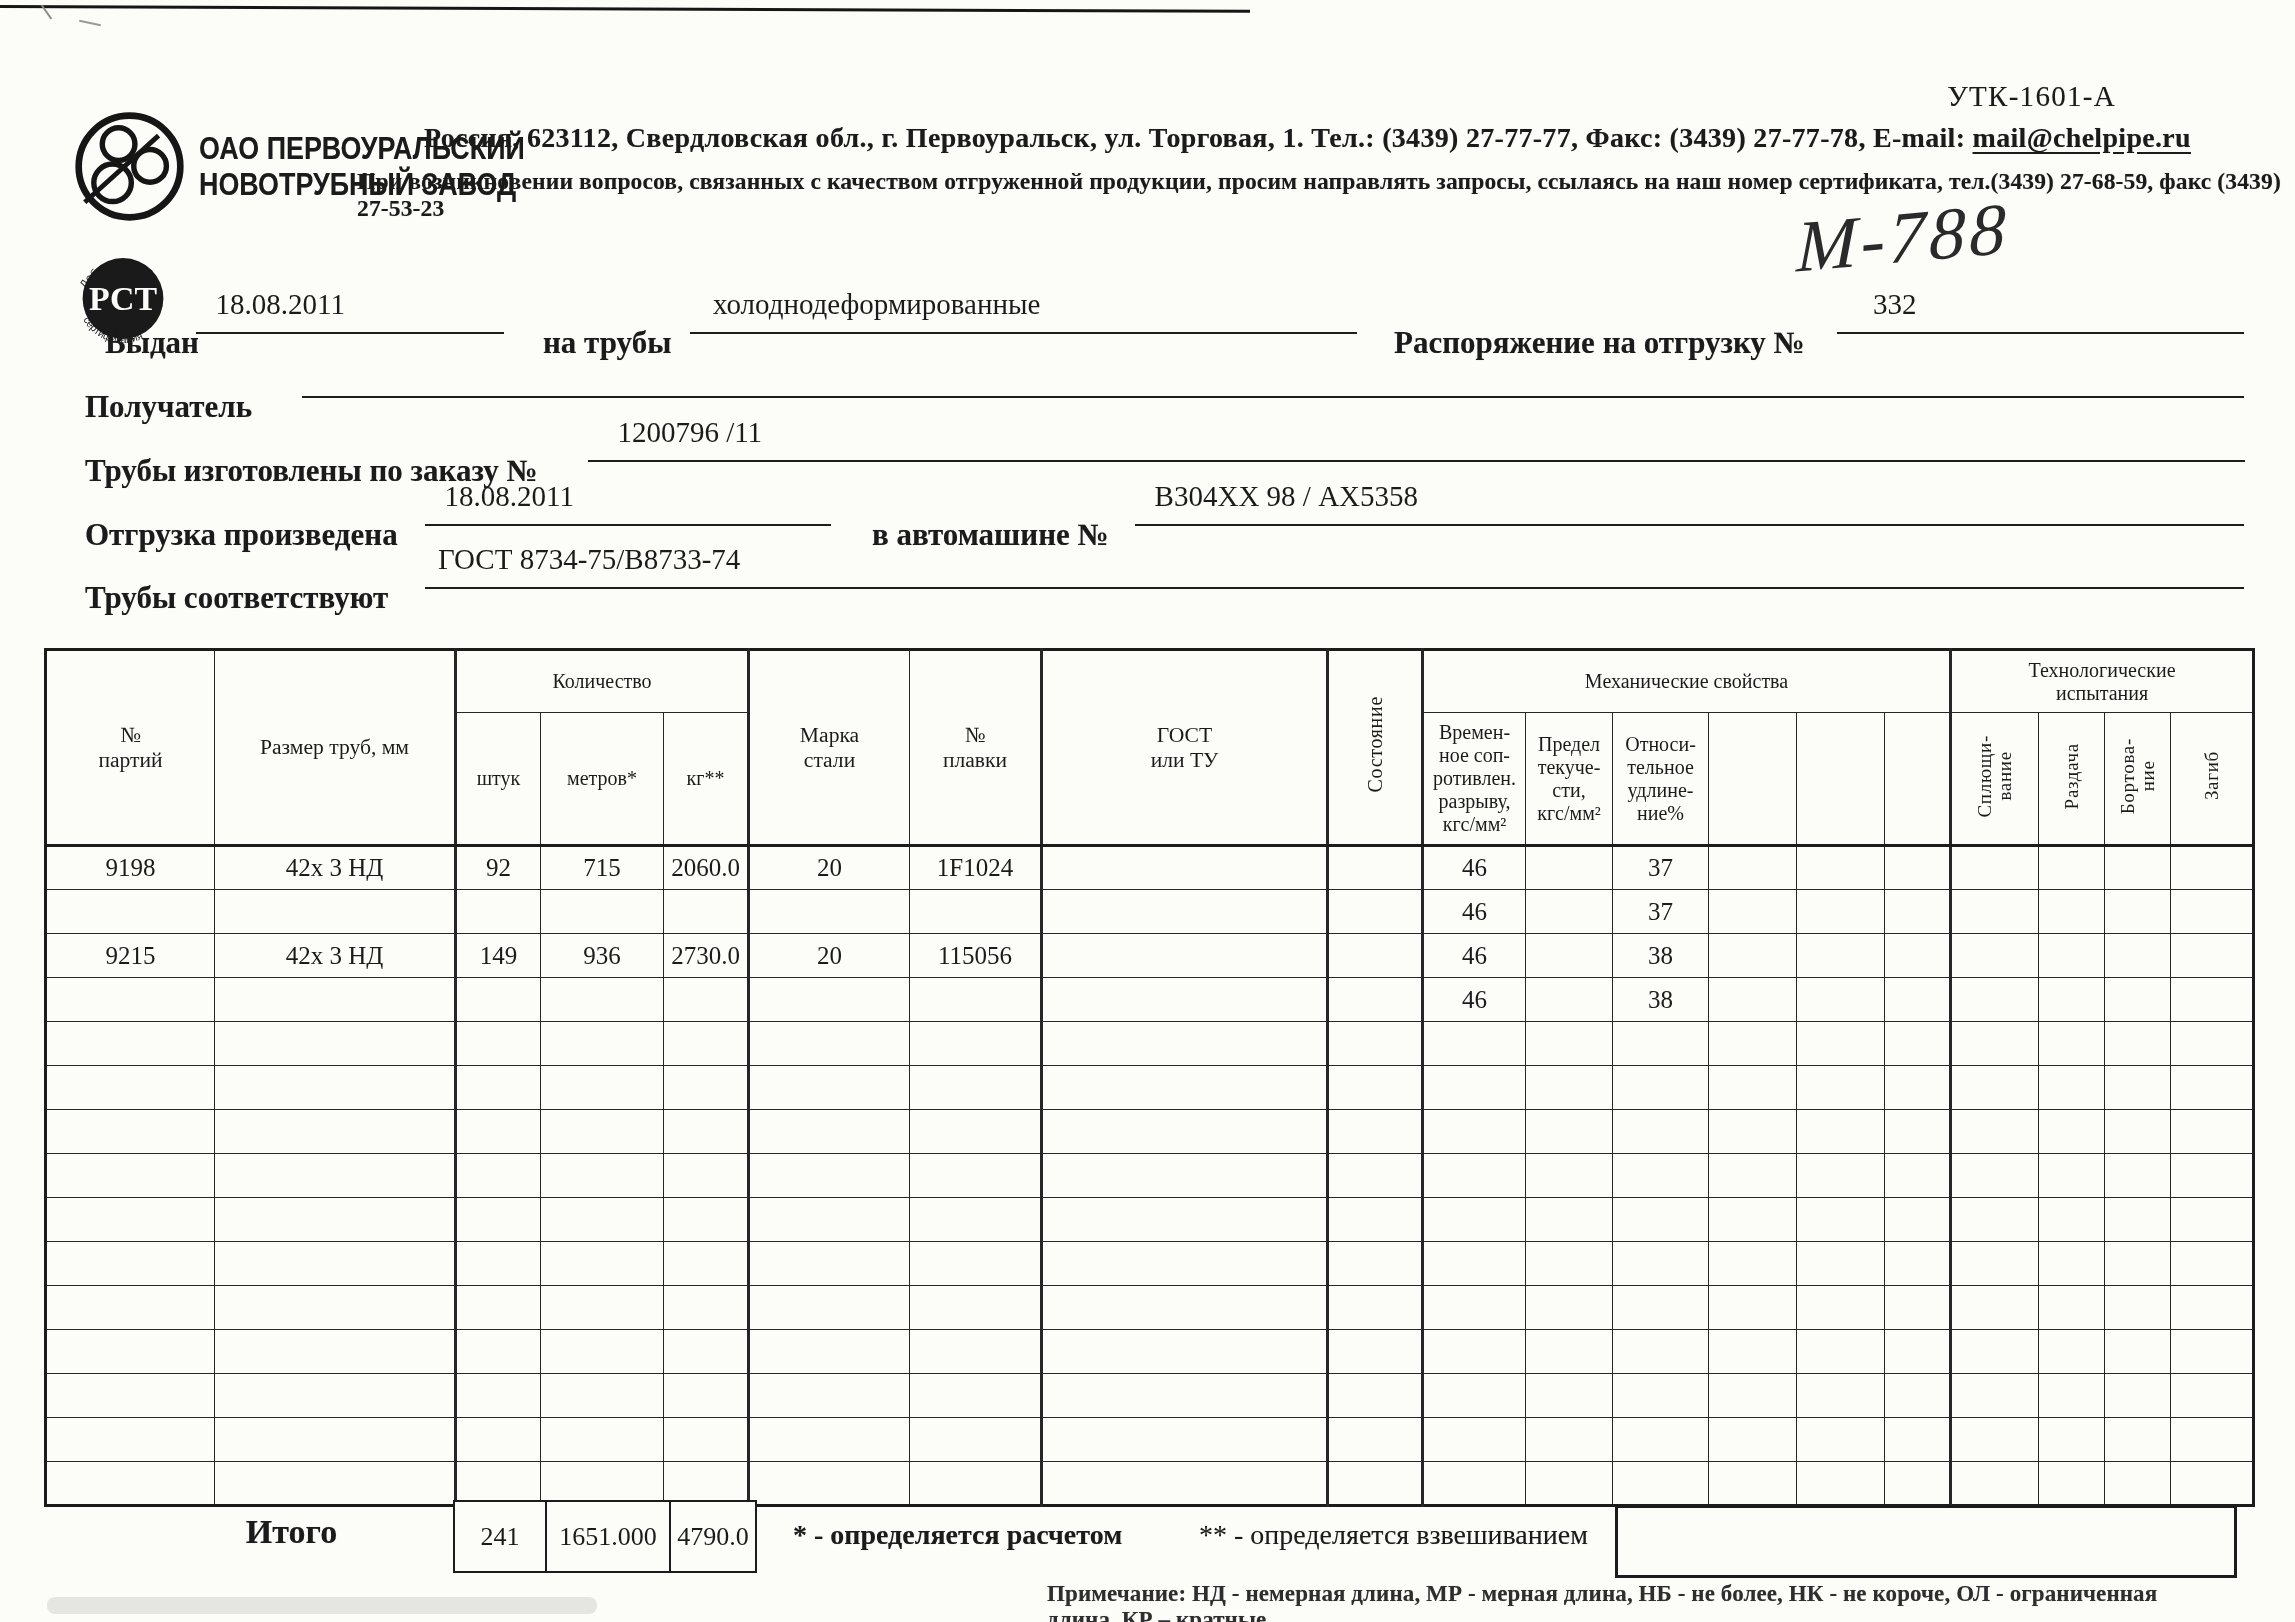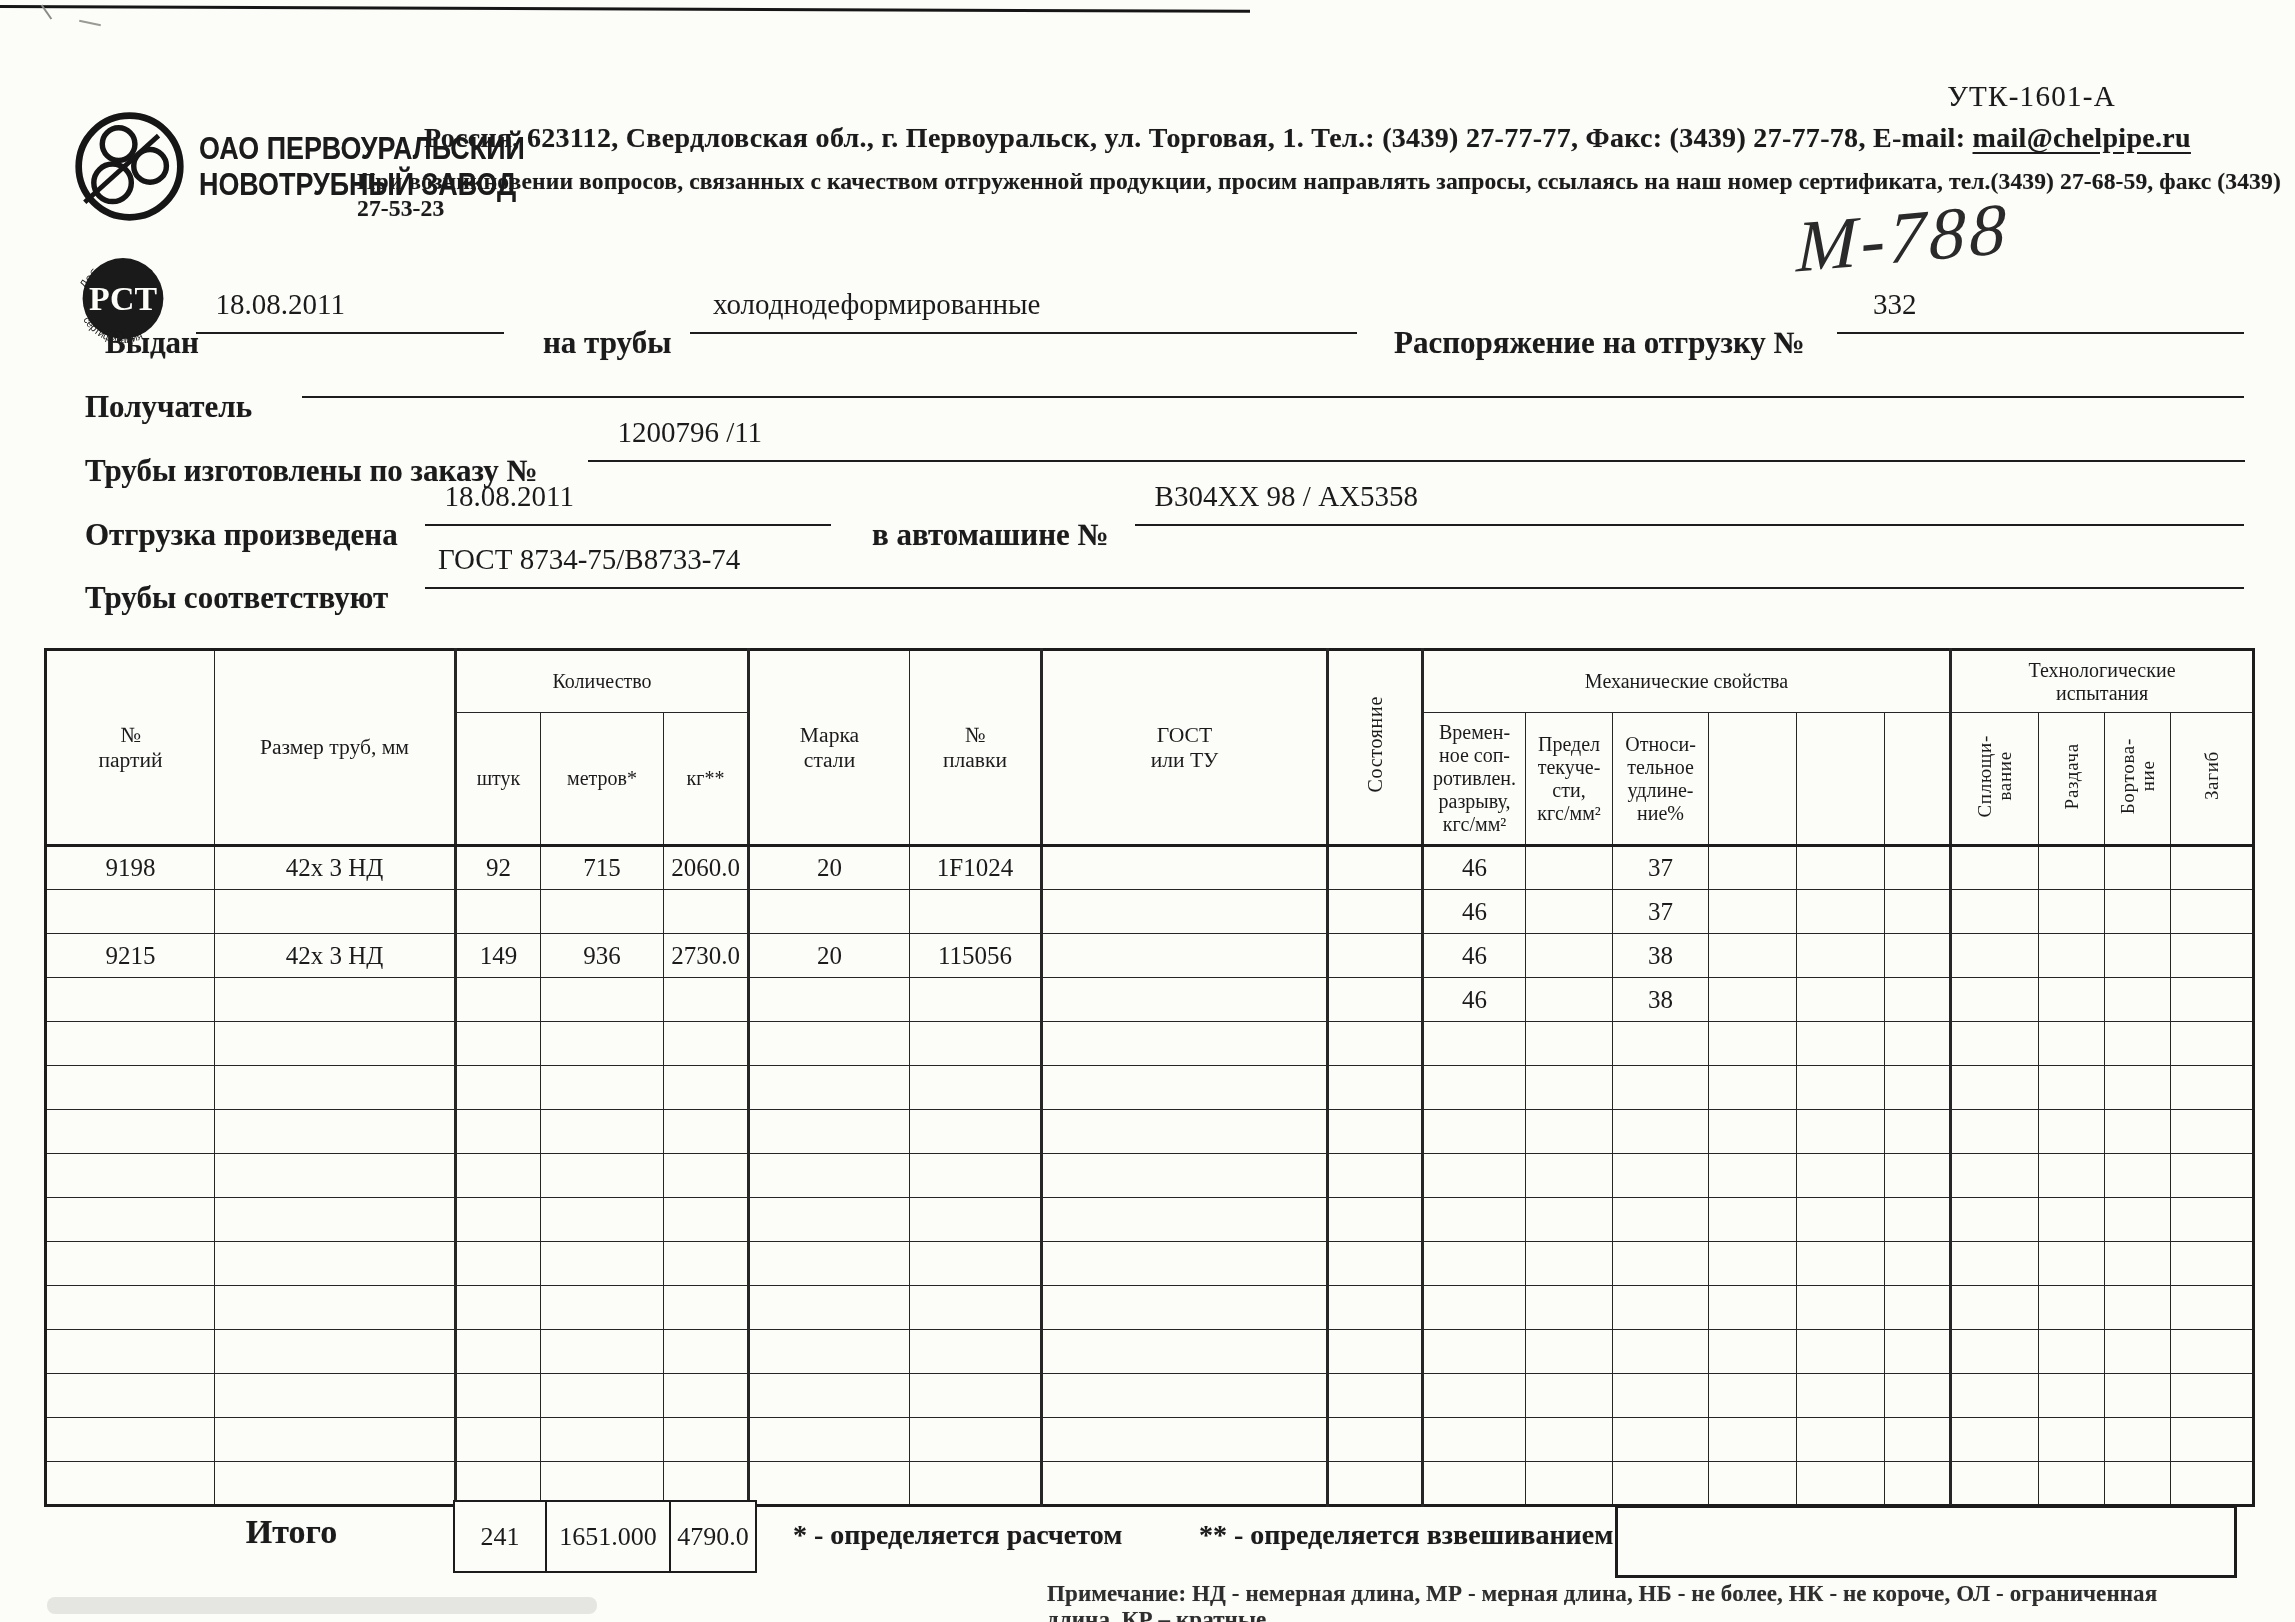--- a/index.html
+++ b/index.html
@@ -60,21 +60,21 @@
 
   
   .totals-label{left:105px;top:1513px;width:373px;text-align:center;font-weight:700;font-size:34px;}
   .totals-boxes{left:453px;top:1500px;display:flex;height:73px;background:#fcfcf9;}
   .tbox{border:2.6px solid #1c1c1c;box-sizing:border-box;display:flex;align-items:center;justify-content:center;
     font-size:26px;}
   .tbox.b1{width:94px;}
   .tbox.b2{width:124px;border-left:none;}
   .tbox.b3{width:86px;border-left:none;}
   .foot-star{left:793px;top:1519px;font-size:28px;font-weight:700;}
-  .foot-dstar{left:1199px;top:1519px;font-size:28px;font-weight:700;}
+  .foot-dstar{left:1199px;top:1519px;font-size:28px;font-weight:400;}
   .sign-box{left:1615px;top:1505px;width:622px;height:73px;border:3.3px solid #1c1c1c;box-sizing:border-box;background:#fcfcf9;}
   .note-line{left:1047px;top:1581px;width:1152px;font-size:23px;color:#2e2e2e;font-weight:700;letter-spacing:0.1px;}
 </style>
 </head>
 <body>
 
 <div class="abs scanline-top"></div>
 <div class="abs pencil-1"></div>
 <div class="abs pencil-2"></div>
 <div class="abs scan-smudge"></div>

